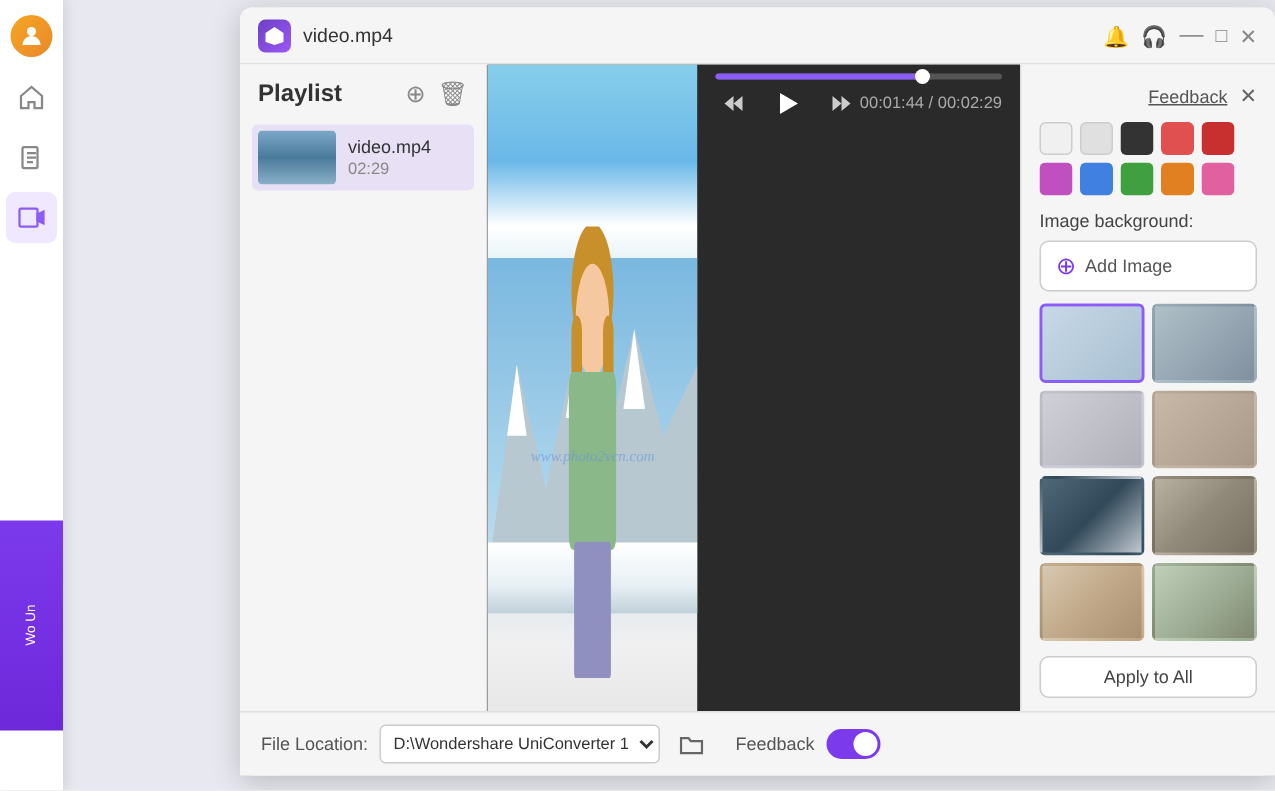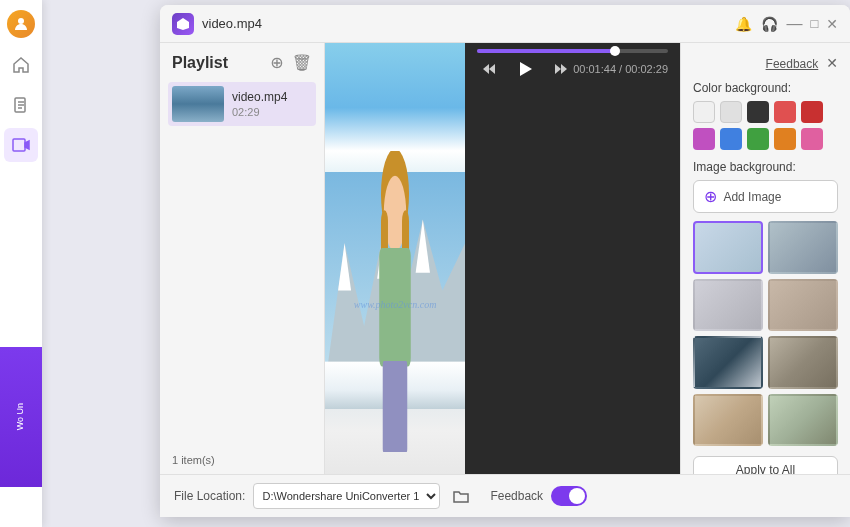--- a/index.html
+++ b/index.html
@@ -532,21 +532,20 @@
     .file-path-select {
       font-size: 11px;
       color: #333;
       background: #fff;
       border: 1px solid #ccc;
       border-radius: 4px;
       padding: 2px 4px;
       height: 26px;
       min-width: 160px;
       cursor: pointer;
-      text-align: right;
     }
 
     .video-tip-bar {
       background: #fafafa;
       border-top: 1px solid #e8e8e8;
       padding: 4px 12px;
       font-size: 10px;
       color: #888;
       flex-shrink: 0;
     }
@@ -620,21 +619,20 @@
         <div class="playlist-item">
           <div class="playlist-thumb">
             <div class="playlist-thumb-img"></div>
           </div>
           <div class="playlist-item-info">
             <div class="playlist-item-name">video.mp4</div>
             <div class="playlist-item-duration">02:29</div>
           </div>
         </div>
       </div>
-      <div class="playlist-footer">1 item(s)</div>
     </div>
 
     <div class="video-area">
       <div class="video-container">
 
         <div class="video-bg"></div>
 
         <div style="position:absolute;bottom:15%;left:0;right:0;height:55%;overflow:hidden;">
           <svg width="100%" height="100%" viewBox="0 0 430 200" preserveAspectRatio="none">
 
@@ -719,21 +717,20 @@
     <div class="right-panel">
 
       <div class="right-panel-header">
         <span class="feedback-link">Feedback</span>
         <button class="close-panel-btn">
           <span>✕</span>
         </button>
       </div>
 
       <div>
-        <div class="section-label">Color background:</div>
         <div class="color-grid">
           <div class="color-swatch" style="background:#f0f0f0; border:1px solid #ccc;"></div>
           <div class="color-swatch" style="background:#e0e0e0; border:1px solid #ccc;"></div>
           <div class="color-swatch" style="background:#333333;"></div>
           <div class="color-swatch" style="background:#e05050;"></div>
           <div class="color-swatch" style="background:#c83030;"></div>
           <div class="color-swatch" style="background:#c050c0;"></div>
           <div class="color-swatch" style="background:#4080e0;"></div>
           <div class="color-swatch" style="background:#40a040;"></div>
           <div class="color-swatch" style="background:#e08020;"></div>

